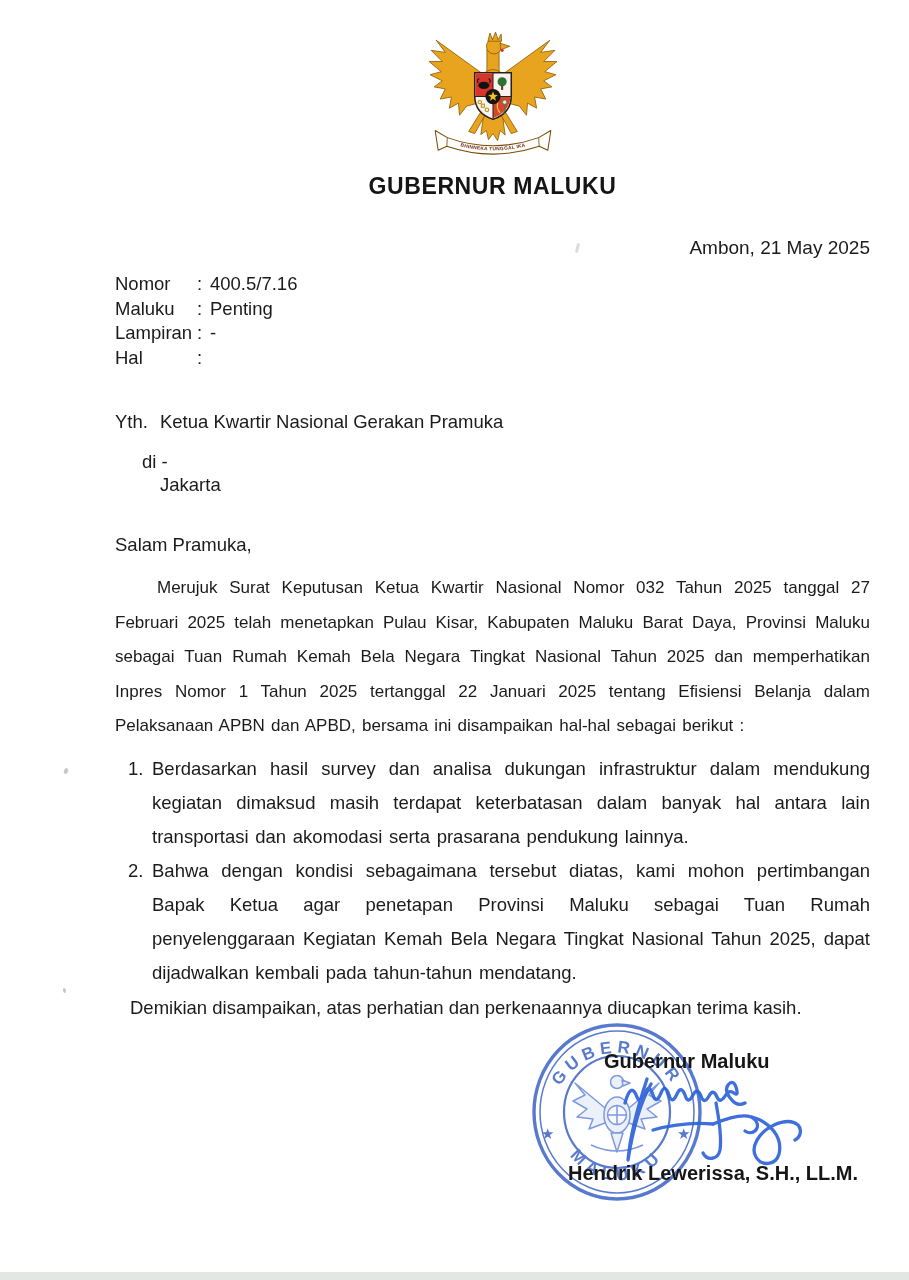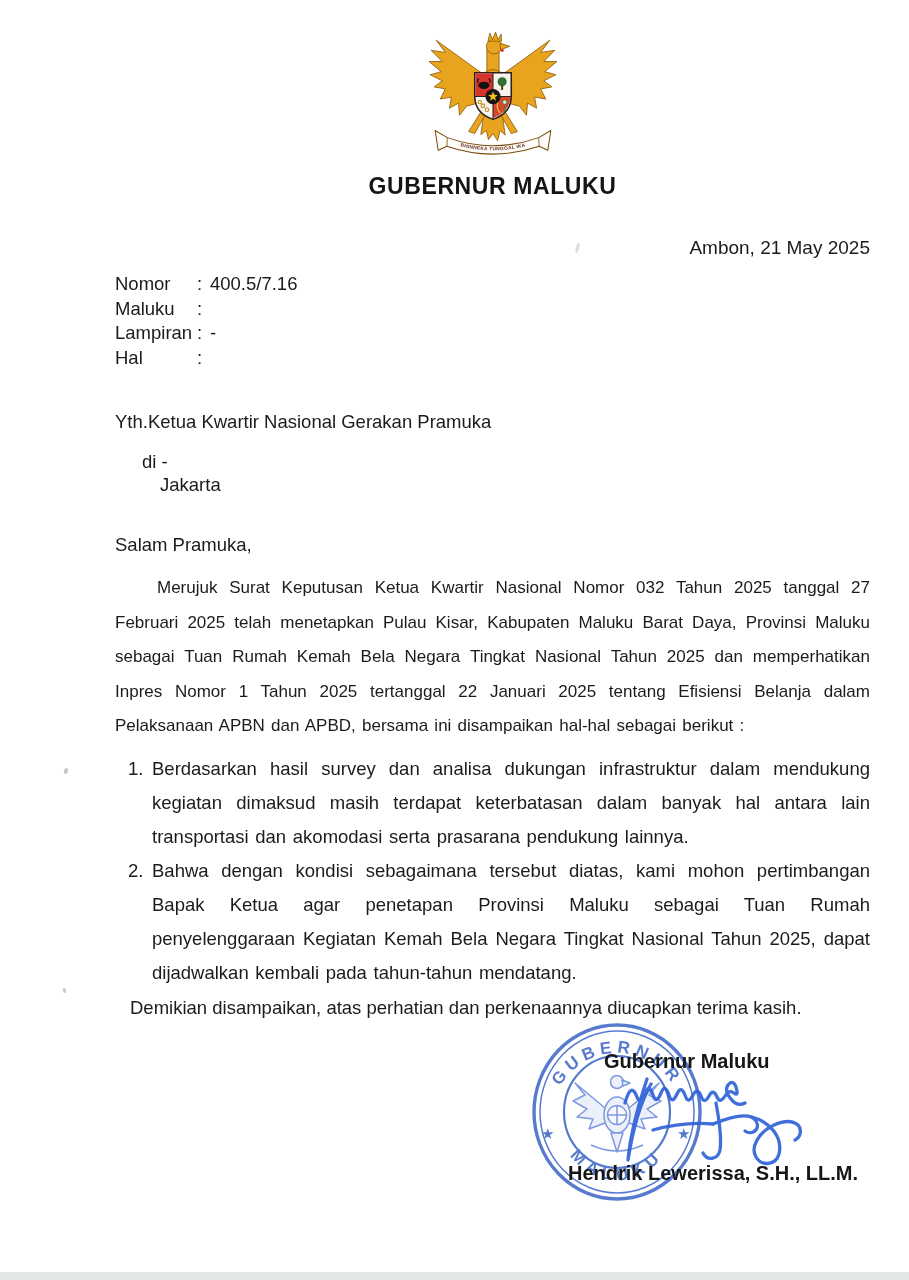--- a/index.html
+++ b/index.html
@@ -24,21 +24,21 @@
   .date-line{margin-top:36px;text-align:right;font-size:19px;line-height:23px;}
   
   .meta{margin-top:13px;font-size:18.5px;}
   .meta-row{display:flex;line-height:24.5px;}
   .meta-label{width:82px;flex:0 0 82px;}
   .meta-colon{width:13px;flex:0 0 13px;}
   .meta-value{flex:1;}
   .subject-line2{text-decoration:underline;text-underline-offset:4px;text-decoration-thickness:1.6px;}
   
   .recipient{margin-top:40px;font-size:18.5px;line-height:23px;}
-  .recipient-line1{display:flex;}
+  .recipient-line1{display:flex;gap:12px;}
   .recipient-at{margin-top:17px;padding-left:27px;}
   .recipient-city{padding-left:45px;}
   .greeting{margin:37px 0 0 0;font-size:18.5px;line-height:23px;}
   
   .para{
     margin:15px 0 16px 0;font-size:17px;line-height:34.5px;
     text-align:justify;text-indent:42px;word-spacing:1.5px;
   }
   .points{list-style:none;margin:-8px 0 0 0;padding:0;font-size:18.5px;}
   .points li{
@@ -139,20 +139,21 @@
 
     <div class="meta">
       <div class="meta-row">
         <span class="meta-label">Nomor</span>
         <span class="meta-colon">:</span>
         <span class="meta-value">400.5/7.16</span>
       </div>
       <div class="meta-row">
         <span class="meta-label">Maluku</span>
         <span class="meta-colon">:</span>
+        <span class="meta-value">Penting</span>
       </div>
       <div class="meta-row">
         <span class="meta-label">Lampiran</span>
         <span class="meta-colon">:</span>
         <span class="meta-value">-</span>
       </div>
       <div class="meta-row">
         <span class="meta-label">Hal</span>
         <span class="meta-colon">:</span>
       </div>

